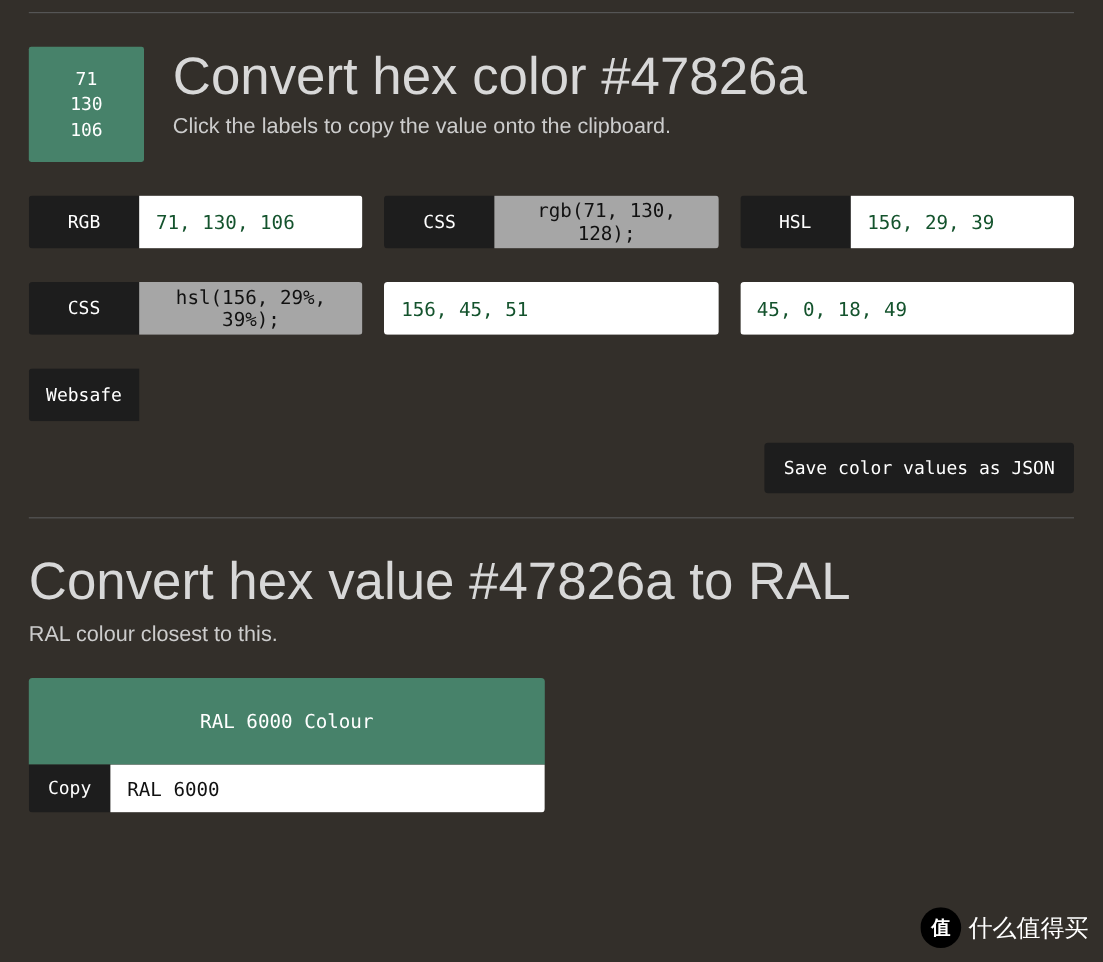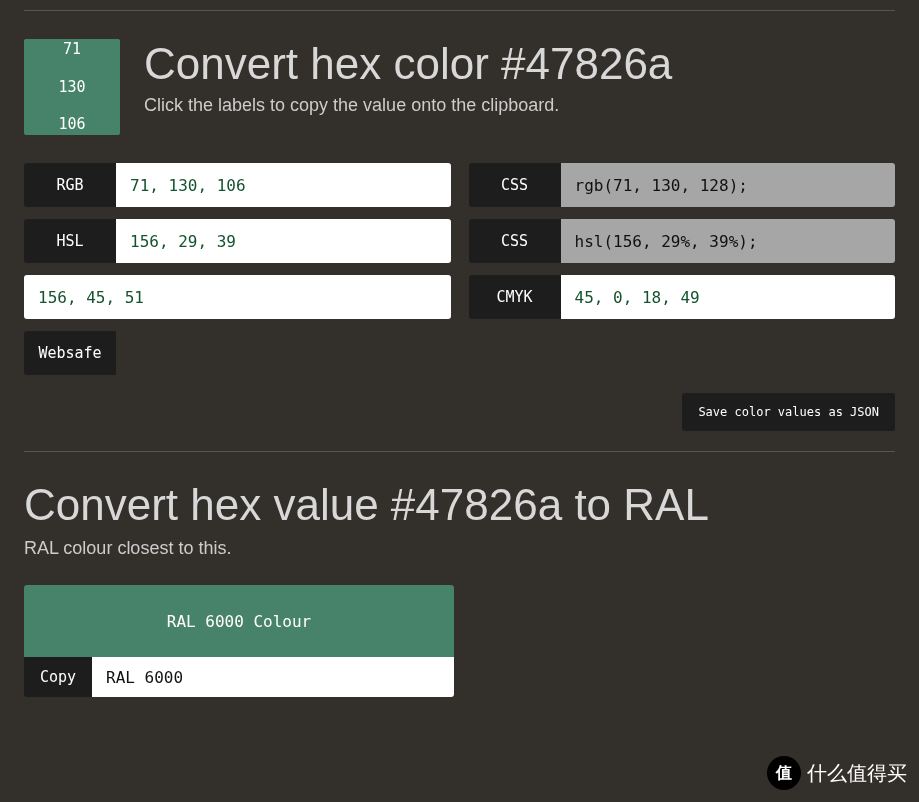--- a/index.html
+++ b/index.html
@@ -24,39 +24,39 @@
   .swatch {
     width: 96px;
     height: 96px;
     background: #47826a;
     color: #fff;
     font-family: "Consolas", "Menlo", monospace;
     font-size: 15px;
     display: flex;
     flex-direction: column;
     align-items: center;
-    justify-content: space-between;
+    justify-content: center;
     line-height: 1.4;
     border-radius: 2px;
   }
   .header-text h1 {
     font-size: 44px;
     font-weight: 300;
     color: #d8d8d8;
     margin-bottom: 6px;
   }
   .header-text p {
     font-size: 18px;
     font-weight: 300;
     color: #ccc;
   }
   .grid {
     display: grid;
-    grid-template-columns: 1fr 1fr;
-    gap: 12px 18px;
+    grid-template-columns: 1fr 1fr 1fr;
+    gap: 28px 18px;
     margin-bottom: 18px;
     text-align: center;
   }
   .field {
     display: flex;
     border-radius: 3px;
     overflow: hidden;
     height: 44px;
   }
   .field .label {
@@ -83,21 +83,21 @@
   .field .value.grey  { background: #a6a6a6; color: #111; }
   .save-row {
     display: flex;
     justify-content: flex-end;
     margin-bottom: 20px;
   }
   .save-btn {
     background: #1d1d1d;
     color: #fff;
     font-family: "Consolas","Menlo",monospace;
-    font-size: 12px;
+    font-size: 15px;
     padding: 12px 16px;
     border-radius: 3px;
     cursor: pointer;
   }
   .section2 h1 {
     font-size: 44px;
     font-weight: 300;
     color: #d8d8d8;
     margin-bottom: 8px;
     margin-top: 24px;
@@ -201,21 +201,20 @@
     <div class="value white">156, 29, 39</div>
   </div>
   <div class="field">
     <div class="label">CSS</div>
     <div class="value grey">hsl(156, 29%, 39%);</div>
   </div>
   <div class="field">
     <div class="value white">156, 45, 51</div>
   </div>
   <div class="field">
-    <div class="label">CMYK</div>
     <div class="value white">45, 0, 18, 49</div>
   </div>
   <div class="field">
     <div class="label">Websafe</div>
   </div>
 </div>
 
 <div class="save-row">
   <div class="save-btn">Save color values as JSON</div>
 </div>

